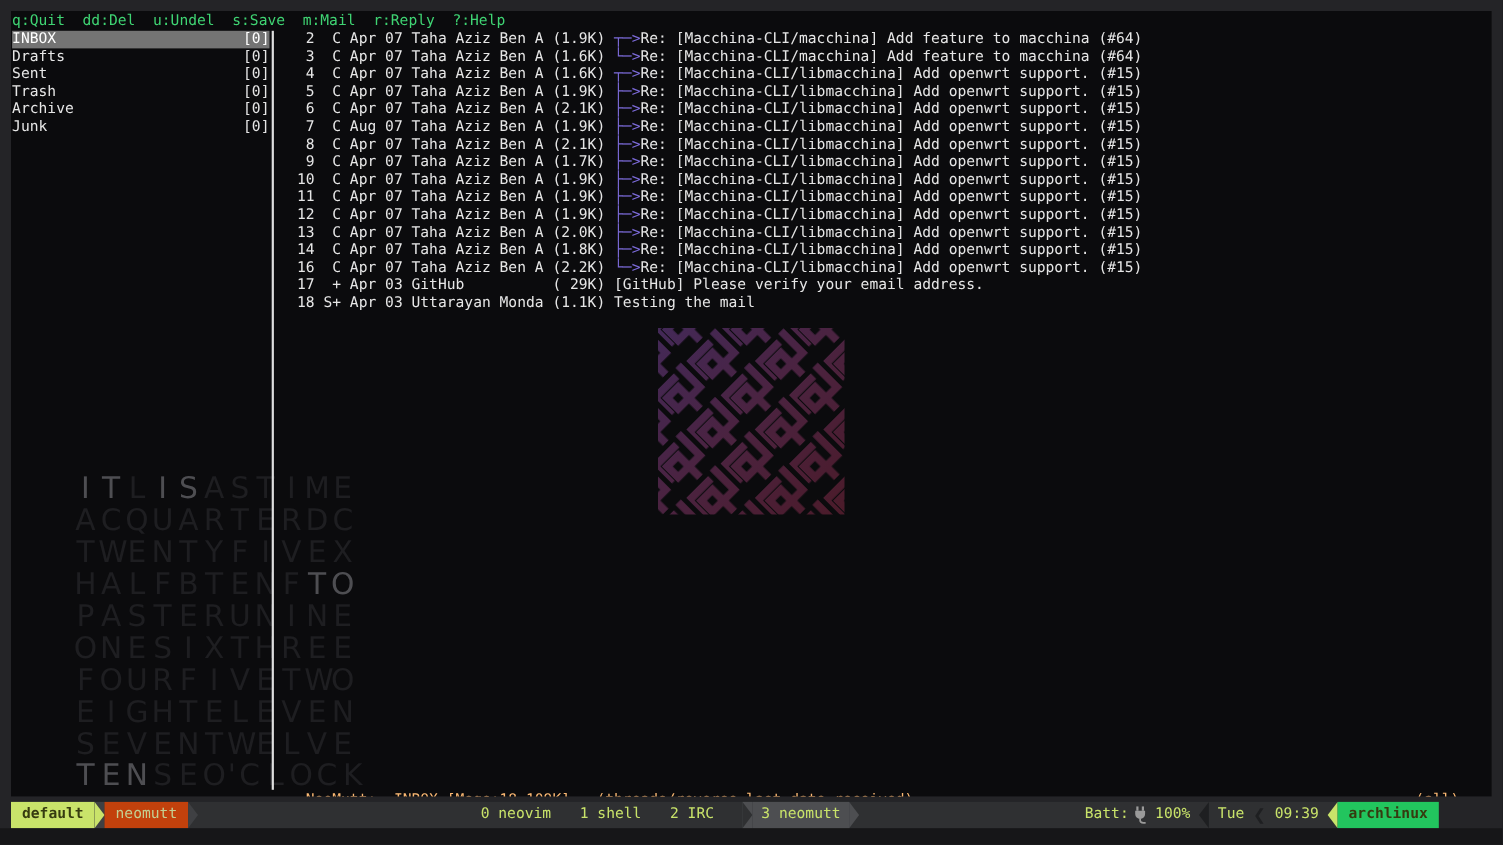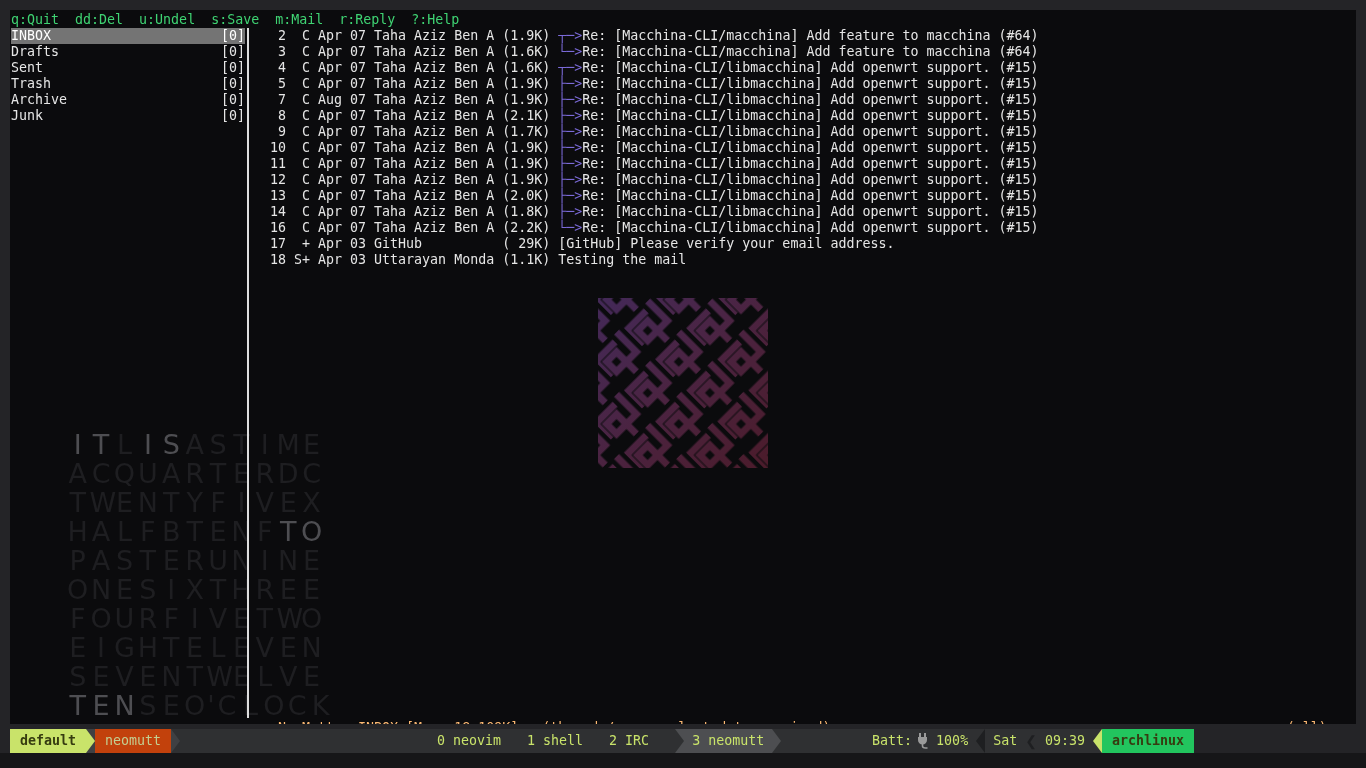--- a/index.html
+++ b/index.html
@@ -20,21 +20,21 @@
   .statusline{position:absolute;left:244px;top:690px;height:16px;white-space:pre;color:#fdba74;margin-top:20px;}
   
   .wordclock{position:absolute;left:56px;top:420px;font-family:"DejaVu Sans",sans-serif;font-size:27px;}
   .wc-row{display:flex;height:29px;align-items:center;}
   .wc-cell{display:inline-block;width:23.4px;text-align:center;color:#1e1e21;}
   .wc-cell.lit{color:#4e4e52;}
   .wc-cell.narrow{width:9px;}
   
   .maze{position:absolute;left:588px;top:288px;}
   
-  .taskbar{position:absolute;left:10px;top:729px;width:1184px;height:24px;background:#2f3032;
+  .taskbar{position:absolute;left:10px;top:729px;width:1298px;height:24px;background:#2f3032;
            display:flex;align-items:center;font-size:13.3px;line-height:24px;color:#c9e36a;}
   .bottomstrip{position:absolute;left:0;top:753px;width:1366px;height:15px;background:#161618;}
   .seg{height:24px;padding:0 10px;white-space:pre;}
   .seg-session{background:#c9e36a;color:#363b10;font-weight:bold;}
   .seg-app{background:#c2410c;color:#c3cf92;}
   .tri{display:inline-block;width:0;height:0;border-top:12px solid transparent;border-bottom:12px solid transparent;}
   .tri-session{border-top-color:#3f4043;border-bottom-color:#3f4043;border-left:9px solid #c9e36a;}
   .tri-app{border-left:9px solid #3f4043;}
   .windows{position:absolute;left:427px;top:0;height:24px;display:flex;align-items:center;}
   .win{margin-right:26px;white-space:pre;}
@@ -217,20 +217,21 @@
         <div class="sb-row"><span class="sb-name">Junk</span><span class="sb-count">[0]</span></div>
       </div>
 
     <div class="vsep"></div>
 
     <div class="maillist" id="maillist">
         <div class="mail-row"><span class="head">   2  C Apr 07 Taha Aziz Ben A (1.9K) </span><span class="thr">┬─&gt;</span><span class="subj">Re: [Macchina-CLI/macchina] Add feature to macchina (#64)</span></div>
         <div class="mail-row"><span class="head">   3  C Apr 07 Taha Aziz Ben A (1.6K) </span><span class="thr">└─&gt;</span><span class="subj">Re: [Macchina-CLI/macchina] Add feature to macchina (#64)</span></div>
         <div class="mail-row"><span class="head">   4  C Apr 07 Taha Aziz Ben A (1.6K) </span><span class="thr">┬─&gt;</span><span class="subj">Re: [Macchina-CLI/libmacchina] Add openwrt support. (#15)</span></div>
         <div class="mail-row"><span class="head">   5  C Apr 07 Taha Aziz Ben A (1.9K) </span><span class="thr">├─&gt;</span><span class="subj">Re: [Macchina-CLI/libmacchina] Add openwrt support. (#15)</span></div>
+        <div class="mail-row"><span class="head">   6  C Apr 07 Taha Aziz Ben A (2.1K) </span><span class="thr">├─&gt;</span><span class="subj">Re: [Macchina-CLI/libmacchina] Add openwrt support. (#15)</span></div>
         <div class="mail-row"><span class="head">   7  C Aug 07 Taha Aziz Ben A (1.9K) </span><span class="thr">├─&gt;</span><span class="subj">Re: [Macchina-CLI/libmacchina] Add openwrt support. (#15)</span></div>
         <div class="mail-row"><span class="head">   8  C Apr 07 Taha Aziz Ben A (2.1K) </span><span class="thr">├─&gt;</span><span class="subj">Re: [Macchina-CLI/libmacchina] Add openwrt support. (#15)</span></div>
         <div class="mail-row"><span class="head">   9  C Apr 07 Taha Aziz Ben A (1.7K) </span><span class="thr">├─&gt;</span><span class="subj">Re: [Macchina-CLI/libmacchina] Add openwrt support. (#15)</span></div>
         <div class="mail-row"><span class="head">  10  C Apr 07 Taha Aziz Ben A (1.9K) </span><span class="thr">├─&gt;</span><span class="subj">Re: [Macchina-CLI/libmacchina] Add openwrt support. (#15)</span></div>
         <div class="mail-row"><span class="head">  11  C Apr 07 Taha Aziz Ben A (1.9K) </span><span class="thr">├─&gt;</span><span class="subj">Re: [Macchina-CLI/libmacchina] Add openwrt support. (#15)</span></div>
         <div class="mail-row"><span class="head">  12  C Apr 07 Taha Aziz Ben A (1.9K) </span><span class="thr">├─&gt;</span><span class="subj">Re: [Macchina-CLI/libmacchina] Add openwrt support. (#15)</span></div>
         <div class="mail-row"><span class="head">  13  C Apr 07 Taha Aziz Ben A (2.0K) </span><span class="thr">├─&gt;</span><span class="subj">Re: [Macchina-CLI/libmacchina] Add openwrt support. (#15)</span></div>
         <div class="mail-row"><span class="head">  14  C Apr 07 Taha Aziz Ben A (1.8K) </span><span class="thr">├─&gt;</span><span class="subj">Re: [Macchina-CLI/libmacchina] Add openwrt support. (#15)</span></div>
         <div class="mail-row"><span class="head">  16  C Apr 07 Taha Aziz Ben A (2.2K) </span><span class="thr">└─&gt;</span><span class="subj">Re: [Macchina-CLI/libmacchina] Add openwrt support. (#15)</span></div>
         <div class="mail-row"><span class="head">  17  + Apr 03 GitHub          ( 29K) </span><span class="subj">[GitHub] Please verify your email address.</span></div>
@@ -257,21 +258,21 @@
 
     <span class="right-group">
       <span>Batt:</span>
       <svg class="plug" width="14" height="16" viewBox="0 0 14 16">
         <path d="M4 0 v4 M9 0 v4" stroke="#9a9a9a" stroke-width="2" fill="none"></path>
         <path d="M2 4 h9 v3 a4.5 4.5 0 0 1 -9 0 z" fill="#9a9a9a"></path>
         <path d="M6.5 11 v2 q0 2 3 2 h2" stroke="#9a9a9a" stroke-width="1.6" fill="none"></path>
       </svg>
       <span>100%</span>
       <span class="tri tri-left-dark"></span>
-      <span>Sat</span>
+      <span>Tue</span>
       <span class="chev">❮</span>
       <span>09:39</span>
       <span class="tri tri-left-host"></span>
       <span class="seg seg-host">archlinux</span>
     </span>
   </div>
 
   <div class="bottomstrip"></div>
 </div>
 

